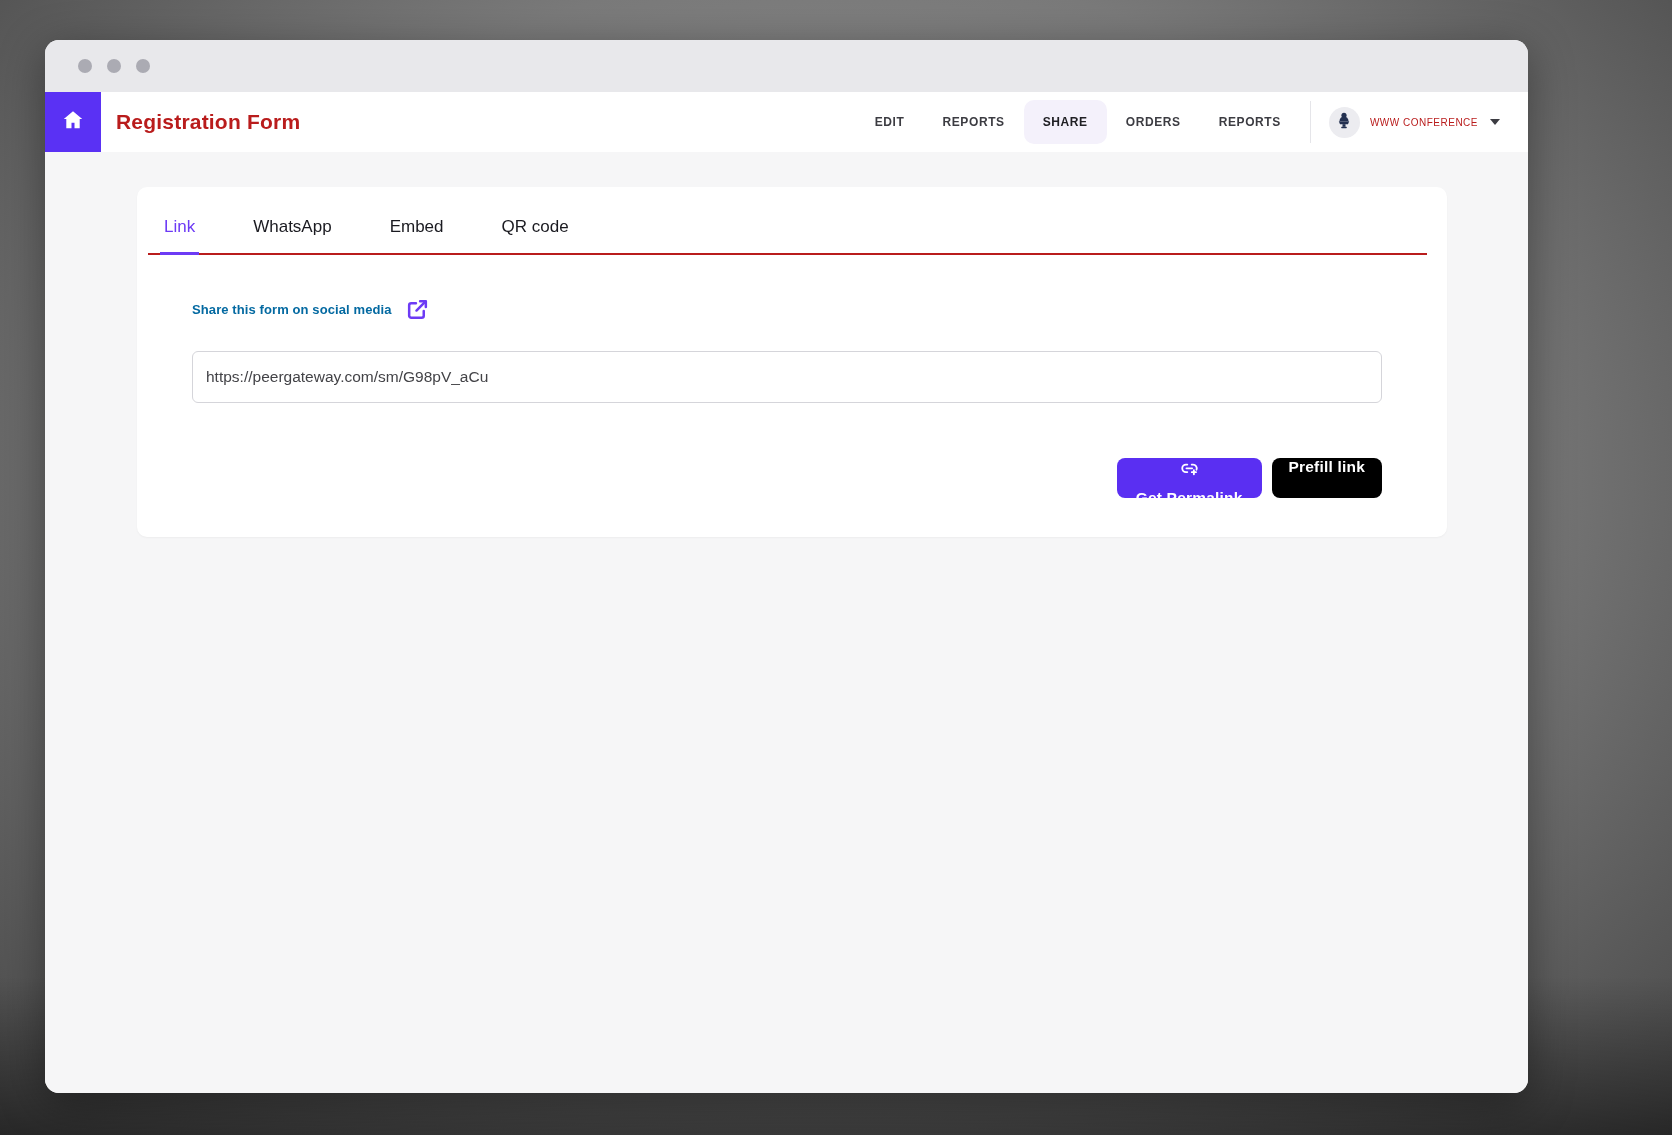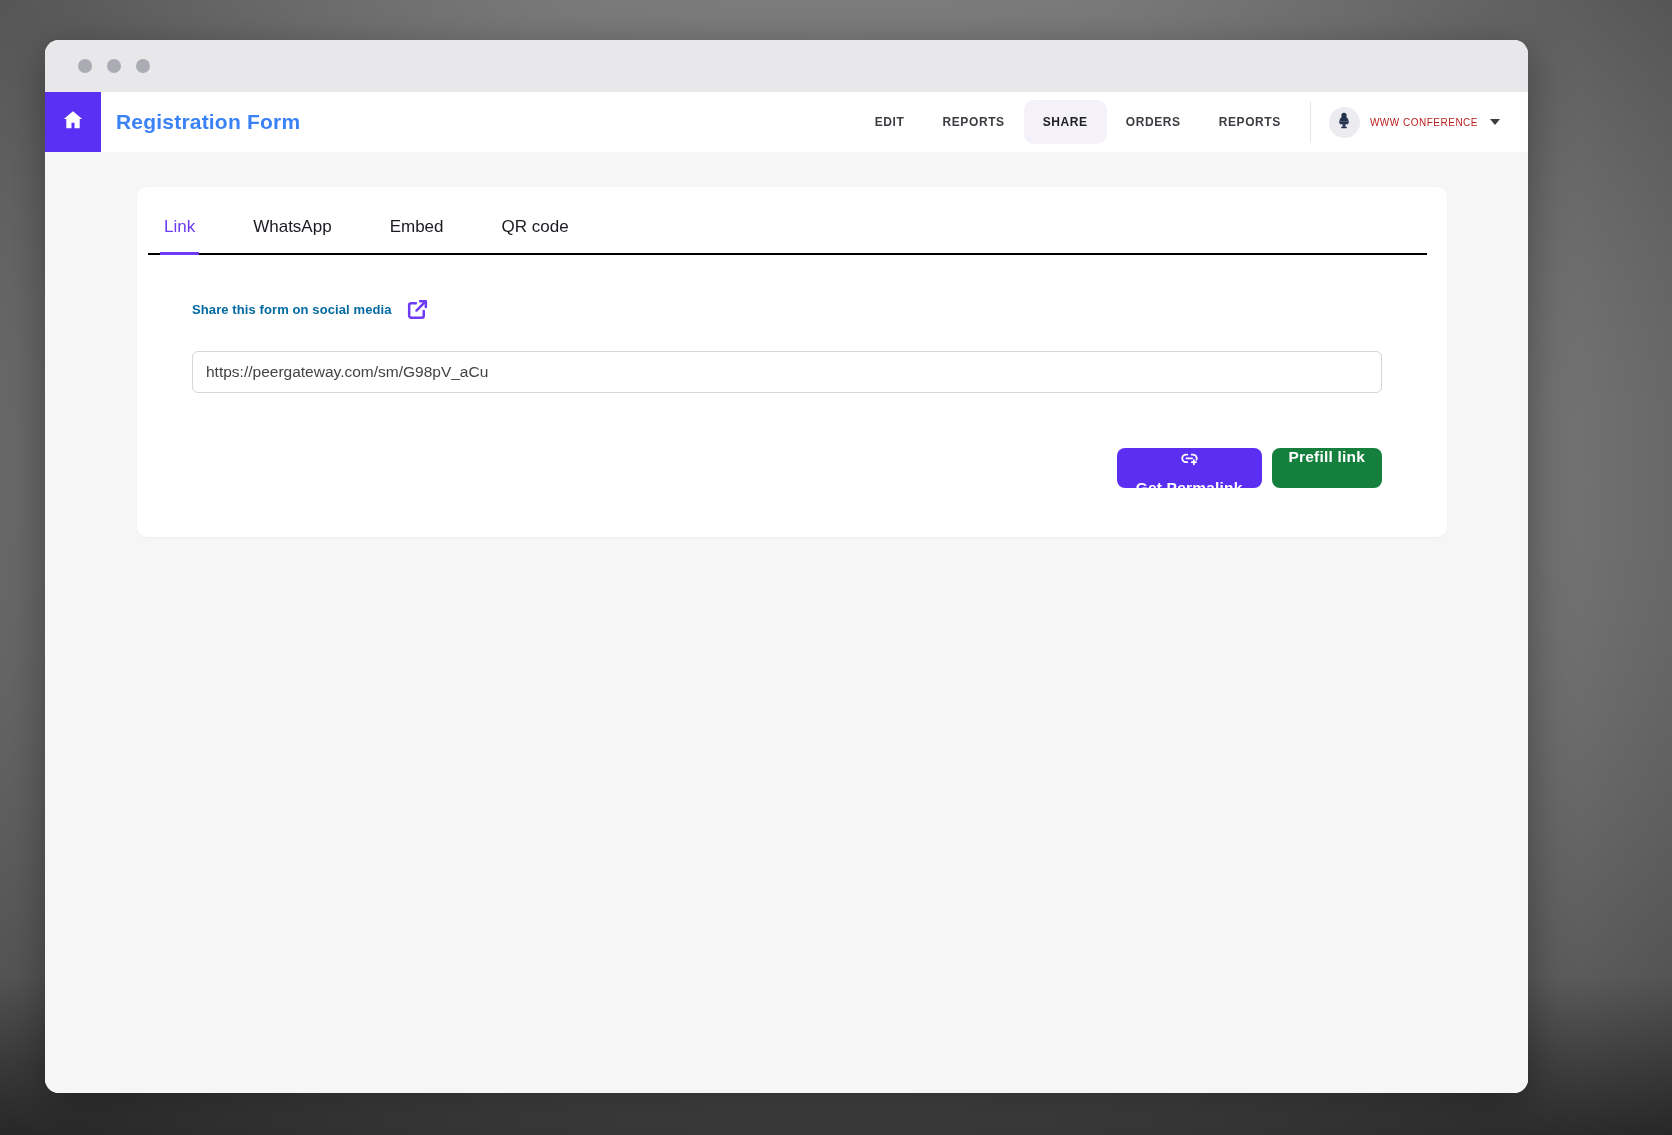--- a/index.html
+++ b/index.html
@@ -16,48 +16,48 @@
     background:#f6f6f7; border-radius:14px; overflow:hidden;
     box-shadow:0 10px 45px rgba(0,0,0,0.40);
     display:flex; flex-direction:column;
   }
   
   .titlebar { flex:0 0 52px; background:#e8e8eb; display:flex; align-items:center; padding-left:33px; gap:15px; }
   .dot { width:14px; height:14px; border-radius:50%; background:#ababb3; }
   
   .header { flex:0 0 60px; background:#ffffff; display:flex; align-items:center; }
   .home-btn { width:56px; height:60px; background:#5a31f4; display:flex; align-items:center; justify-content:center; cursor:pointer; flex:0 0 auto; }
-  .app-title { margin-left:15px; font-size:21px; font-weight:700; color:#3b82f6; letter-spacing:0.2px; }
+  .app-title { margin-left:15px; font-size:21px; font-weight:700; color:#b91c1c; letter-spacing:0.2px; }
   .header-right { margin-left:auto; display:flex; align-items:center; margin-right:26px; }
   .nav-item { font-size:12px; font-weight:600; color:#3c3c42; letter-spacing:0.6px; padding:15px 19px; border-radius:10px; cursor:pointer; white-space:nowrap; }
   .nav-item.active { background:#f4f1fb; color:#202024; }
   .v-divider { width:1px; height:42px; background:#e5e5e9; margin:0 16px 0 10px; }
   .account { display:flex; align-items:center; gap:10px; cursor:pointer; padding:6px 2px; }
   .avatar { width:31px; height:31px; border-radius:50%; background:#ececf0; display:flex; align-items:center; justify-content:center; }
   .account-name { font-size:10px; font-weight:400; color:#b91c1c; letter-spacing:0.5px; white-space:nowrap; }
   .caret-down { width:0; height:0; border-left:5px solid transparent; border-right:5px solid transparent; border-top:6px solid #3c3c42; margin-left:2px; }
   
   .page { flex:1; background:#f6f6f7; }
   .card { margin:35px 0 0 92px; width:1310px; height:350px; background:#ffffff; border-radius:10px; box-shadow:0 1px 2px rgba(0,0,0,0.04); }
-  .tabs { margin:0 20px 0 11px; display:flex; gap:50px; border-bottom:2px solid #000000; padding-top:22px; padding-left:12px; }
+  .tabs { margin:0 20px 0 11px; display:flex; gap:50px; border-bottom:2px solid #b91c1c; padding-top:22px; padding-left:12px; }
   .tab { font-size:17px; color:#1a1a20; padding:8px 4px 15px; cursor:pointer; margin-bottom:-2px; border-bottom:3px solid transparent; }
   .tab.active { color:#6d3bf5; border-bottom-color:#6d3bf5; font-weight:500; }
   .card-body { padding:0 65px 0 55px; }
   .heading-row { margin-top:42px; display:flex; align-items:center; gap:13px; }
   .heading { font-size:13px; font-weight:700; color:#0369a1; letter-spacing:0.1px; }
   .ext-icon { display:flex; align-items:center; cursor:pointer; }
   .url-input {
-    margin-top:29px; width:100%; height:42px; border:1px solid #d5d5da; border-radius:6px;
+    margin-top:29px; width:100%; height:52px; border:1px solid #d5d5da; border-radius:6px;
     padding:0 13px; font-size:15.5px; color:#434347; background:#fff; outline:none;
     font-family:"Liberation Sans", sans-serif;
   }
   .actions { margin-top:55px; display:flex; justify-content:flex-end; gap:10px; }
   .btn { height:40px; border:none; border-radius:8px; color:#fff; font-size:15.5px; font-weight:600; display:flex; align-items:center; cursor:pointer; font-family:"Liberation Sans", sans-serif; letter-spacing:0.2px;flex-direction:column; }
   .btn-primary { background:#5a2ff2; padding:0 19px; gap:10px; }
-  .btn-secondary { background:#15803d; padding:0 17px; }
+  .btn-secondary { background:#000000; padding:0 17px; }
 </style>
 </head>
 <body>
 
 <div class="window">
 
   <div class="titlebar">
     <span class="dot"></span>
     <span class="dot"></span>
     <span class="dot"></span>

